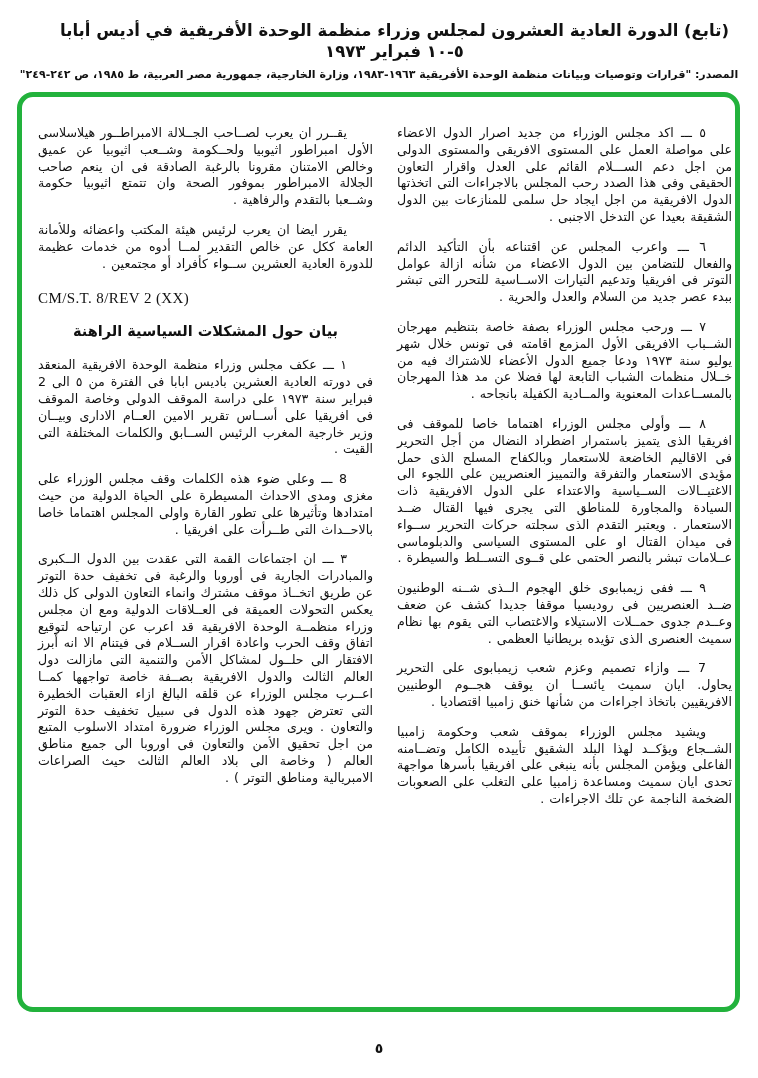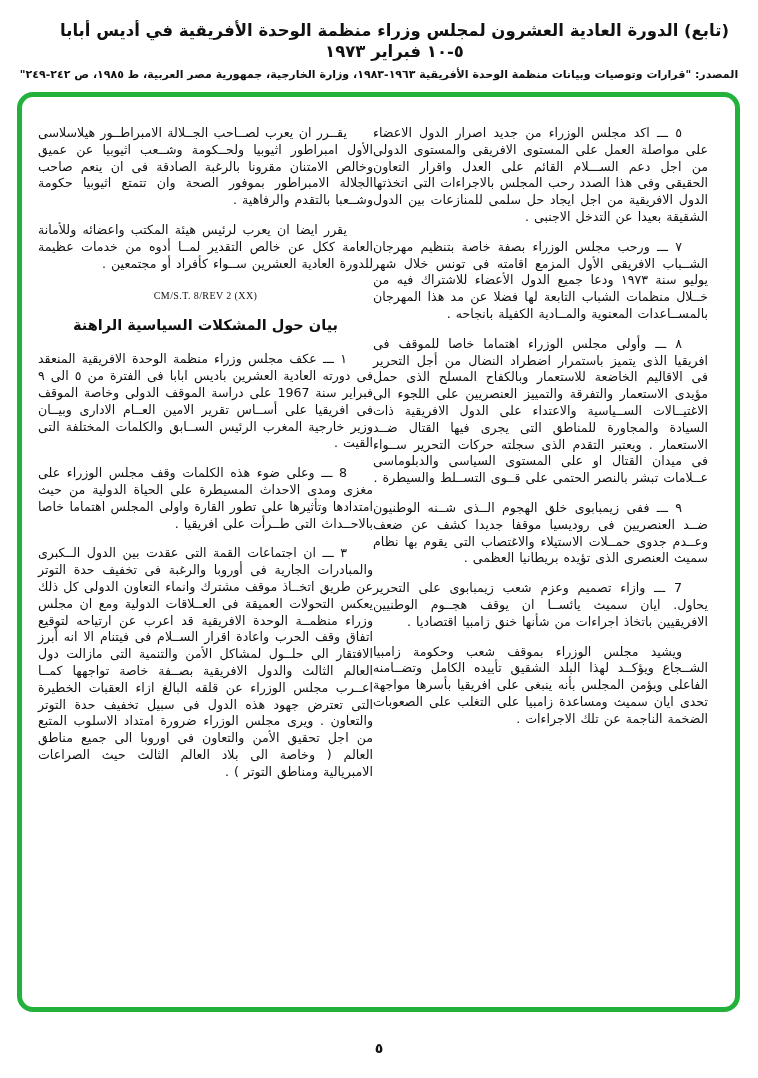--- a/index.html
+++ b/index.html
@@ -37,41 +37,42 @@
     left:17px;top:92px;
     width:723px;height:920px;
     box-sizing:border-box;
     border:5px solid #22b23c;
     border-radius:16px;
     overflow:hidden;
   }
   .columns{
     display:flex;
     flex-direction:row-reverse; 
+    gap:24px;
     padding:28px 16px 10px 16px;
     direction:rtl;
   }
   .col{
     width:335px;
     flex:0 0 335px;
   }
   .col p{
     margin:0 0 13px 0;
     font-size:12.6px;
     line-height:16.8px;
     text-align:justify;
     text-indent:26px;
     direction:rtl;
     word-spacing:1px;
   }
   .ref{
     direction:ltr;
-    text-align:center;
+    text-align:left;
     font-family:"Liberation Serif","DejaVu Serif",serif;
-    font-size:10px;
+    font-size:15px;
     letter-spacing:.4px;
     margin:18px 0 16px 0;
     color:#111;
   }
   .stitle{
     margin:13px 0 18px 0;
     text-align:center;
     font-size:14.5px;
     font-weight:bold;
   }
@@ -95,27 +96,28 @@
   </div>
 
   <div class="frame" style="border-color: rgb(34, 178, 60);">
     <div class="columns">
 
       <div class="col">
         <p>يقــرر ان يعرب لصــاحب الجــلالة الامبراطــور هيلاسلاسى الأول امبراطور اثيوبيا ولحــكومة وشــعب اثيوبيا عن عميق وخالص الامتنان مقرونا بالرغبة الصادقة فى ان ينعم صاحب الجلالة الامبراطور بموفور الصحة وان تتمتع اثيوبيا حكومة وشــعبا بالتقدم والرفاهية .</p>
         <p>يقرر ايضا ان يعرب لرئيس هيئة المكتب واعضائه وللأمانة العامة ككل عن خالص التقدير لمــا أدوه من خدمات عظيمة للدورة العادية العشرين ســواء كأفراد أو مجتمعين .</p>
         <div class="ref">CM/S.T. 8/REV 2 (XX)</div>
         <h3 class="stitle">بيان حول المشكلات السياسية الراهنة</h3>
-        <p>١ ـــ عكف مجلس وزراء منظمة الوحدة الافريقية المنعقد فى دورته العادية العشرين باديس ابابا فى الفترة من ٥ الى ٩ فبراير سنة 1967 على دراسة الموقف الدولى وخاصة الموقف فى افريقيا على أســاس تقرير الامين العــام الادارى وبيــان وزير خارجية المغرب الرئيس الســابق والكلمات المختلفة التى القيت .</p>
+        <p>١ ـــ عكف مجلس وزراء منظمة الوحدة الافريقية المنعقد فى دورته العادية العشرين باديس ابابا فى الفترة من ٥ الى 2 فبراير سنة ١٩٧٣ على دراسة الموقف الدولى وخاصة الموقف فى افريقيا على أســاس تقرير الامين العــام الادارى وبيــان وزير خارجية المغرب الرئيس الســابق والكلمات المختلفة التى القيت .</p>
         <p>8 ـــ وعلى ضوء هذه الكلمات وقف مجلس الوزراء على مغزى ومدى الاحداث المسيطرة على الحياة الدولية من حيث امتدادها وتأثيرها على تطور القارة واولى المجلس اهتماما خاصا بالاحــداث التى طــرأت على افريقيا .</p>
         <p>٣ ـــ ان اجتماعات القمة التى عقدت بين الدول الــكبرى والمبادرات الجارية فى أوروبا والرغبة فى تخفيف حدة التوتر عن طريق اتخــاذ موقف مشترك وانماء التعاون الدولى كل ذلك يعكس التحولات العميقة فى العــلاقات الدولية ومع ان مجلس وزراء منظمــة الوحدة الافريقية قد اعرب عن ارتياحه لتوقيع اتفاق وقف الحرب واعادة اقرار الســلام فى فيتنام الا انه أبرز الافتقار الى حلــول لمشاكل الأمن والتنمية التى مازالت دول العالم الثالث والدول الافريقية بصــفة خاصة تواجهها كمــا اعــرب مجلس الوزراء عن قلقه البالغ ازاء العقبات الخطيرة التى تعترض جهود هذه الدول فى سبيل تخفيف حدة التوتر والتعاون . ويرى مجلس الوزراء ضرورة امتداد الاسلوب المتبع من اجل تحقيق الأمن والتعاون فى اوروبا الى جميع مناطق العالم ( وخاصة الى بلاد العالم الثالث حيث الصراعات الامبريالية ومناطق التوتر ) .</p>
       </div>
 
       <div class="col">
         <p>٥ ـــ اكد مجلس الوزراء من جديد اصرار الدول الاعضاء على مواصلة العمل على المستوى الافريقى والمستوى الدولى من اجل دعم الســـلام القائم على العدل واقرار التعاون الحقيقى وفى هذا الصدد رحب المجلس بالاجراءات التى اتخذتها الدول الافريقية من اجل ايجاد حل سلمى للمنازعات بين الدول الشقيقة بعيدا عن التدخل الاجنبى .</p>
+        <p>٦ ـــ واعرب المجلس عن اقتناعه بأن التأكيد الدائم والفعال للتضامن بين الدول الاعضاء من شأنه ازالة عوامل التوتر فى افريقيا وتدعيم التيارات الاســاسية للتحرر التى تبشر ببدء عصر جديد من السلام والعدل والحرية .</p>
         <p>٧ ـــ ورحب مجلس الوزراء بصفة خاصة بتنظيم مهرجان الشــباب الافريقى الأول المزمع اقامته فى تونس خلال شهر يوليو سنة ١٩٧٣ ودعا جميع الدول الأعضاء للاشتراك فيه من خــلال منظمات الشباب التابعة لها فضلا عن مد هذا المهرجان بالمســاعدات المعنوية والمــادية الكفيلة بانجاحه .</p>
         <p>٨ ـــ وأولى مجلس الوزراء اهتماما خاصا للموقف فى افريقيا الذى يتميز باستمرار اضطراد النضال من أجل التحرير فى الاقاليم الخاضعة للاستعمار وبالكفاح المسلح الذى حمل مؤيدى الاستعمار والتفرقة والتمييز العنصريين على اللجوء الى الاغتيــالات الســياسية والاعتداء على الدول الافريقية ذات السيادة والمجاورة للمناطق التى يجرى فيها القتال ضــد الاستعمار . ويعتبر التقدم الذى سجلته حركات التحرير ســواء فى ميدان القتال او على المستوى السياسى والدبلوماسى عــلامات تبشر بالنصر الحتمى على قــوى التســلط والسيطرة .</p>
         <p>٩ ـــ ففى زيمبابوى خلق الهجوم الــذى شــنه الوطنيون ضــد العنصريين فى روديسيا موقفا جديدا كشف عن ضعف وعــدم جدوى حمــلات الاستيلاء والاغتصاب التى يقوم بها نظام سميث العنصرى الذى تؤيده بريطانيا العظمى .</p>
         <p>7 ـــ وازاء تصميم وعزم شعب زيمبابوى على التحرير يحاول. ايان سميث يائســا ان يوقف هجــوم الوطنيين الافريقيين باتخاذ اجراءات من شأنها خنق زامبيا اقتصاديا .</p>
         <p>ويشيد مجلس الوزراء بموقف شعب وحكومة زامبيا الشــجاع ويؤكــد لهذا البلد الشقيق تأييده الكامل وتضــامنه الفاعلى ويؤمن المجلس بأنه ينبغى على افريقيا بأسرها مواجهة تحدى ايان سميث ومساعدة زامبيا على التغلب على الصعوبات الضخمة الناجمة عن تلك الاجراءات .</p>
       </div>
 
     </div>
   </div>
 

